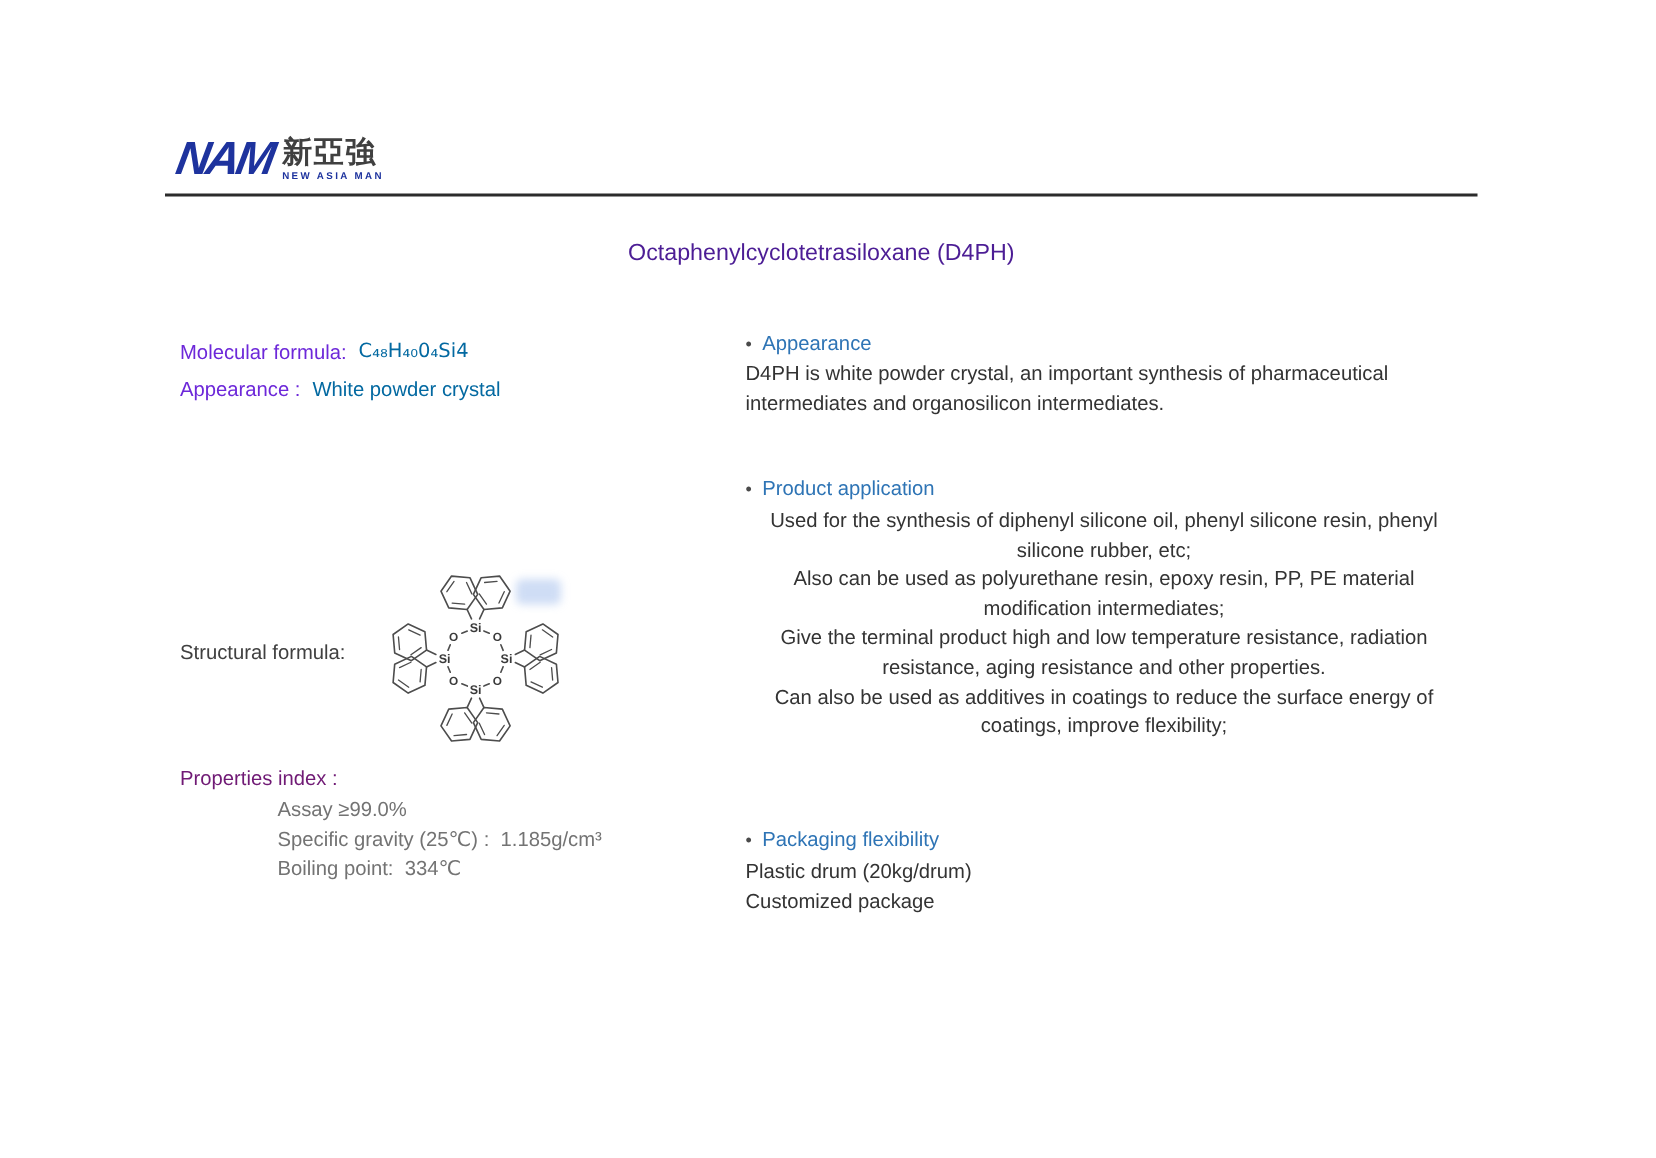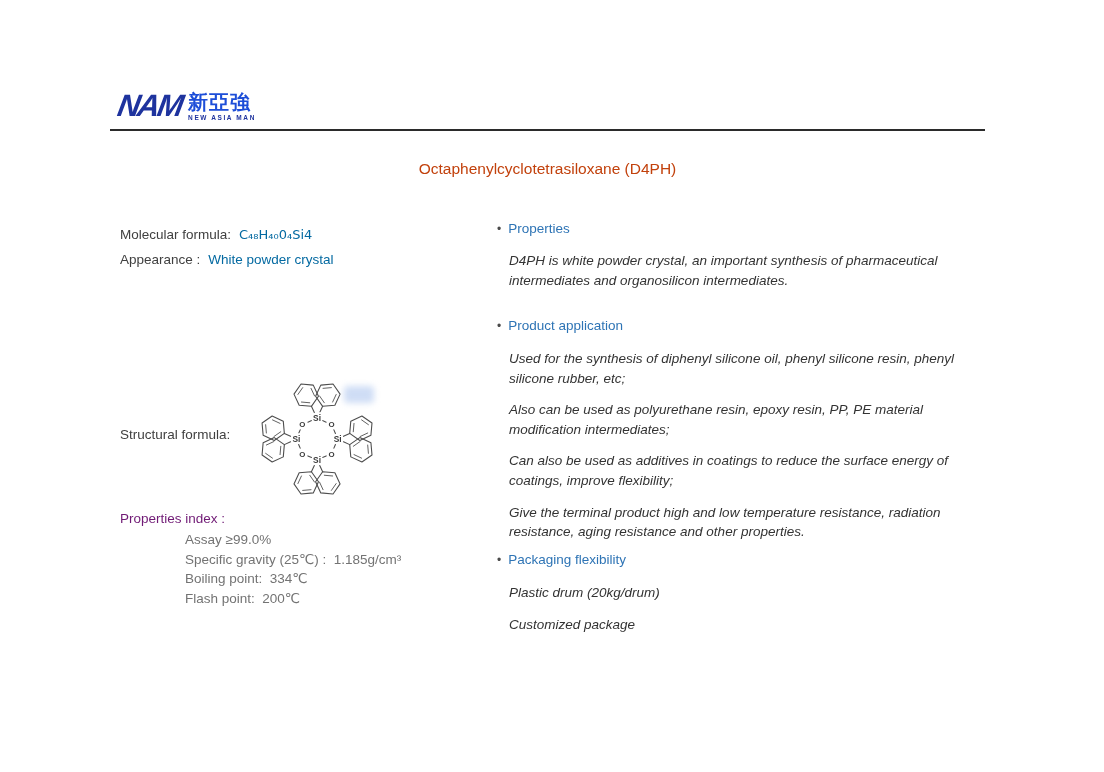--- a/index.html
+++ b/index.html
@@ -8,32 +8,32 @@
     font-family:"Liberation Sans","DejaVu Sans",sans-serif;color:#333;
   }
   
   .logo{position:absolute;left:118px;top:90px;display:flex;align-items:flex-start;}
   .logo-nam{
     font-size:31px;font-weight:800;font-style:italic;letter-spacing:-2.5px;
     color:#1e339e;transform:skewX(-10deg);line-height:1;
     font-family:"Liberation Sans","DejaVu Sans",sans-serif;
   }
   .logo-right{display:flex;flex-direction:column;margin-left:7px;margin-top:2px;}
-  .logo-cn{font-size:20px;font-weight:700;color:#1d4ed8;line-height:1.05;letter-spacing:1px;}
+  .logo-cn{font-size:20px;font-weight:700;color:#404040;line-height:1.05;letter-spacing:1px;}
   .logo-en{font-size:6.5px;font-weight:700;color:#1e339e;letter-spacing:1.6px;margin-top:1px;}
   .rule{position:absolute;left:110px;top:129px;width:875px;height:2px;background:#2b2b2b;}
   
   .title{
     position:absolute;left:110px;top:160px;width:875px;text-align:center;margin:0;
-    font-size:15.5px;font-weight:400;color:#c2410c;
+    font-size:15.5px;font-weight:400;color:#4c1d95;
   }
   
   .spec-rows{position:absolute;left:120px;top:222px;}
   .spec-row{height:25px;display:flex;align-items:center;font-size:13.5px;}
-  .lbl{color:#404040;white-space:pre;}
+  .lbl{color:#6d28d9;white-space:pre;}
   .val{color:#0369a1;margin-left:8px;white-space:pre;}
   .formula{font-family:"DejaVu Sans","Liberation Sans",sans-serif;font-size:13px;}
   .struct-label{position:absolute;left:120px;top:427px;font-size:13.5px;color:#404040;}
   .molecule{position:absolute;left:255px;top:381px;width:128px;height:118px;}
   .smudge{
     position:absolute;left:344px;top:386px;width:30px;height:17px;border-radius:4px;
     background:rgba(130,165,230,0.38);filter:blur(3px);
   }
   .props-heading{position:absolute;left:120px;top:511px;font-size:13.5px;color:#701a75;}
   .props-list{position:absolute;left:185px;top:530px;font-size:13.5px;color:#737373;line-height:19.6px;}
@@ -41,21 +41,21 @@
   
   .section-heading{
     position:absolute;left:497px;font-size:13.5px;color:#2e74b5;
     display:flex;align-items:center;
   }
   .bullet{color:#4a4a4a;font-size:12px;margin-right:7px;}
   .section-body{
     position:absolute;left:497px;width:478px;font-size:13.5px;color:#333;
     line-height:19.6px;
   }
-  .section-body p{margin:12px;font-style:italic;}
+  .section-body p{margin:0;}
 </style>
 </head>
 <body>
 
 <div class="page">
 
   <div class="logo">
     <span class="logo-nam">NAM</span>
     <span class="logo-right">
       <span class="logo-cn">新亞強</span>
@@ -138,40 +138,39 @@
         <text x="48.150757595082496" y="47.1507575950825" text-anchor="middle" font-size="8" fill="#3a3a3a" font-weight="700" paint-order="stroke" stroke="#ffffff" stroke-width="3.5" font-family="Liberation Sans, DejaVu Sans, sans-serif">O</text>
       </svg>
   </div>
   <div class="smudge"></div>
 
   <div class="props-heading">Properties index :</div>
   <div class="props-list">
     <div>Assay ≥99.0%</div>
     <div>Specific gravity (25℃) :  1.185g/cm³</div>
     <div>Boiling point:  334℃</div>
-    <div>Flash point:  200℃</div>
   </div>
 
   <div class="section-heading" style="top:221px;">
     <span class="bullet">•</span>
-    <span>Properties</span>
+    <span>Appearance</span>
   </div>
   <div class="section-body" style="top:239px;">
     <p>D4PH is white powder crystal, an important synthesis of pharmaceutical intermediates and organosilicon intermediates.</p>
   </div>
 
   <div class="section-heading" style="top:318px;">
     <span class="bullet">•</span>
     <span>Product application</span>
   </div>
-  <div class="section-body" style="top:337px;">
+  <div class="section-body" style="top:337px;text-align:center;">
     <p>Used for the synthesis of diphenyl silicone oil, phenyl silicone resin, phenyl silicone rubber, etc;</p>
     <p>Also can be used as polyurethane resin, epoxy resin, PP, PE material modification intermediates;</p>
+    <p>Give the terminal product high and low temperature resistance, radiation resistance, aging resistance and other properties.</p>
     <p>Can also be used as additives in coatings to reduce the surface energy of coatings, improve flexibility;</p>
-    <p>Give the terminal product high and low temperature resistance, radiation resistance, aging resistance and other properties.</p>
   </div>
 
   <div class="section-heading" style="top:552px;">
     <span class="bullet">•</span>
     <span>Packaging flexibility</span>
   </div>
   <div class="section-body" style="top:571px;">
     <p>Plastic drum (20kg/drum)</p>
     <p>Customized package</p>
   </div>

